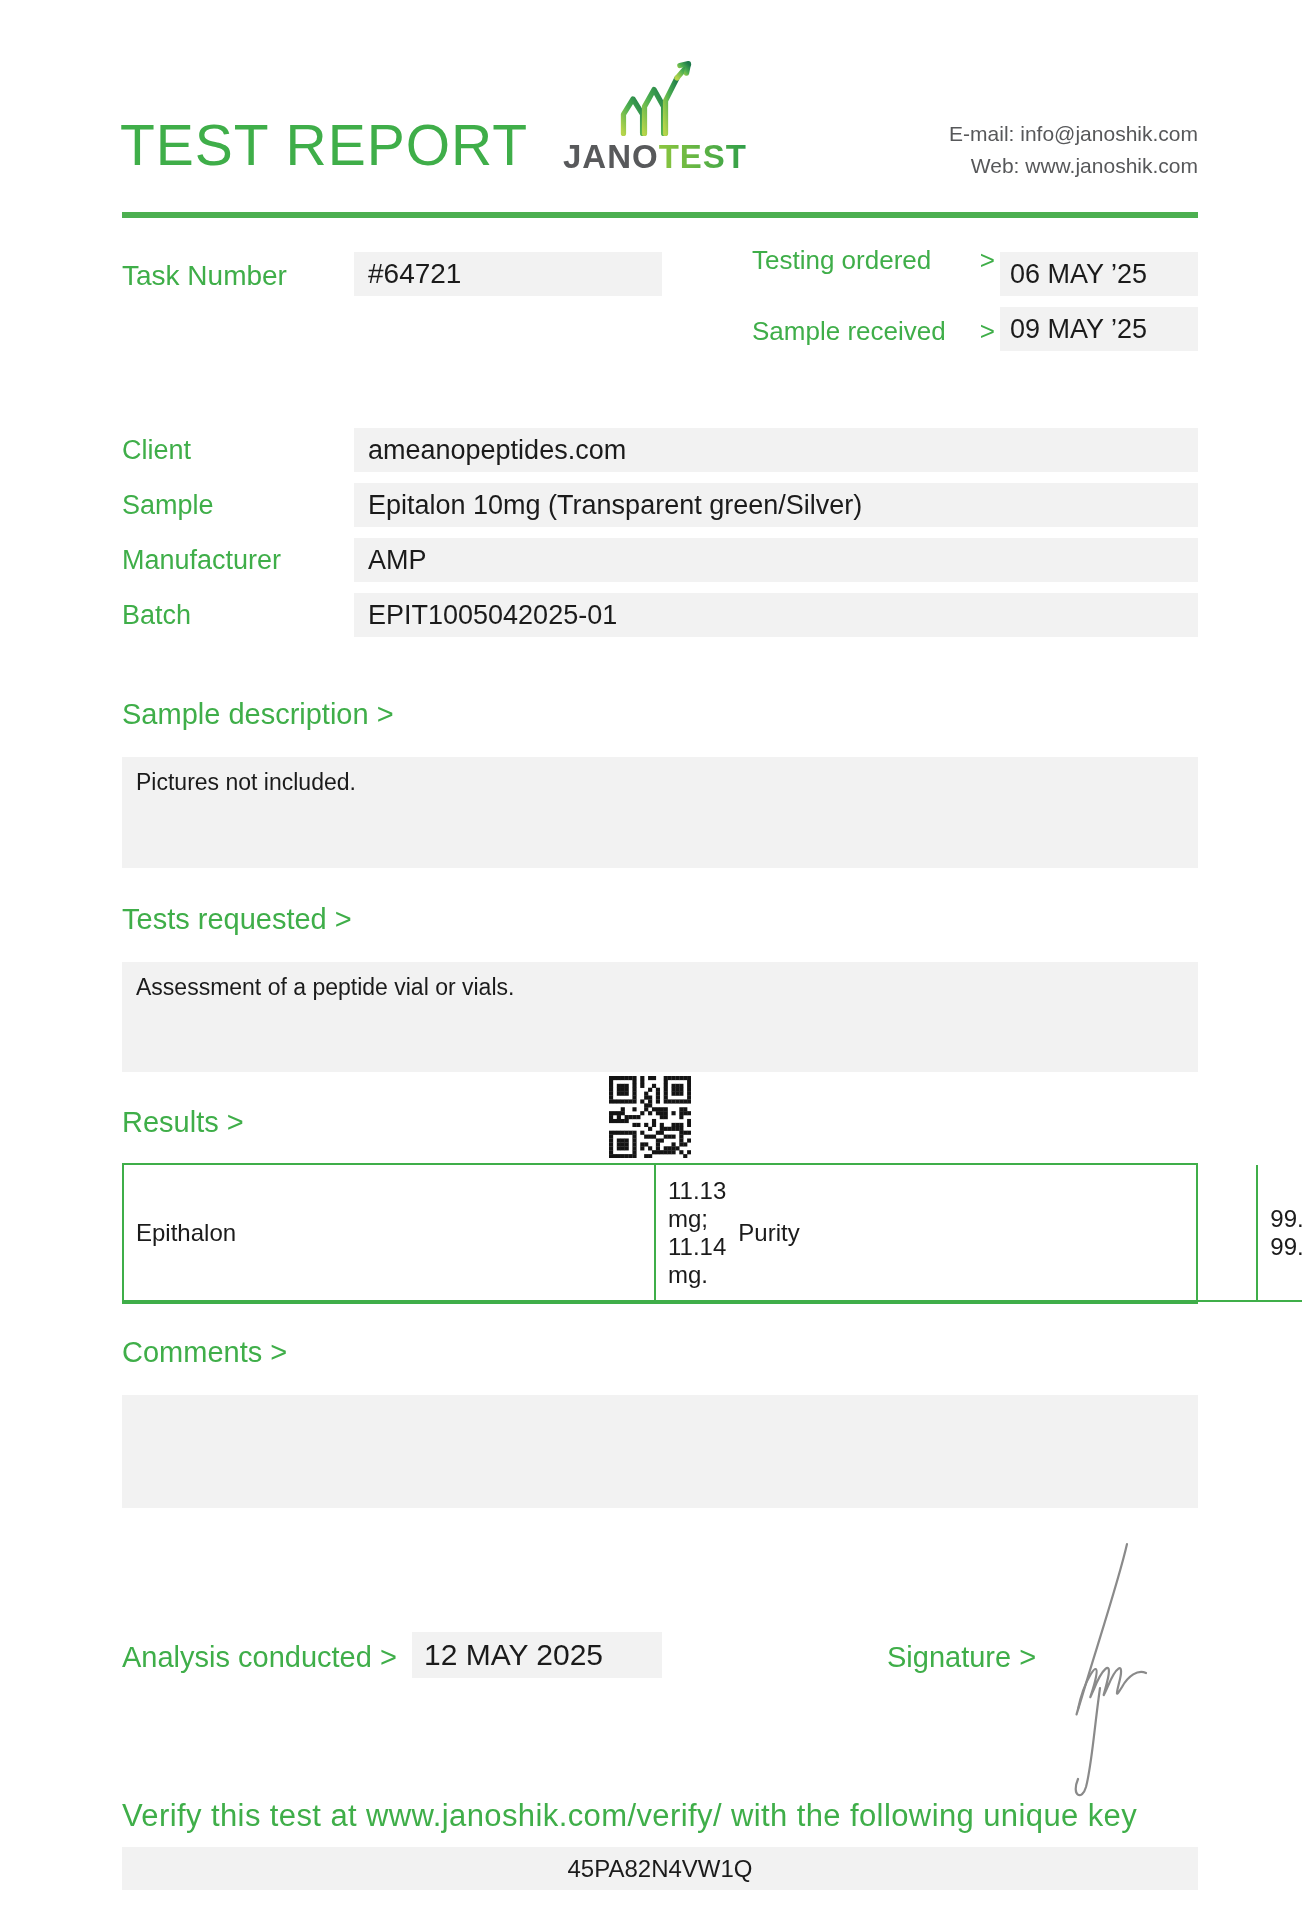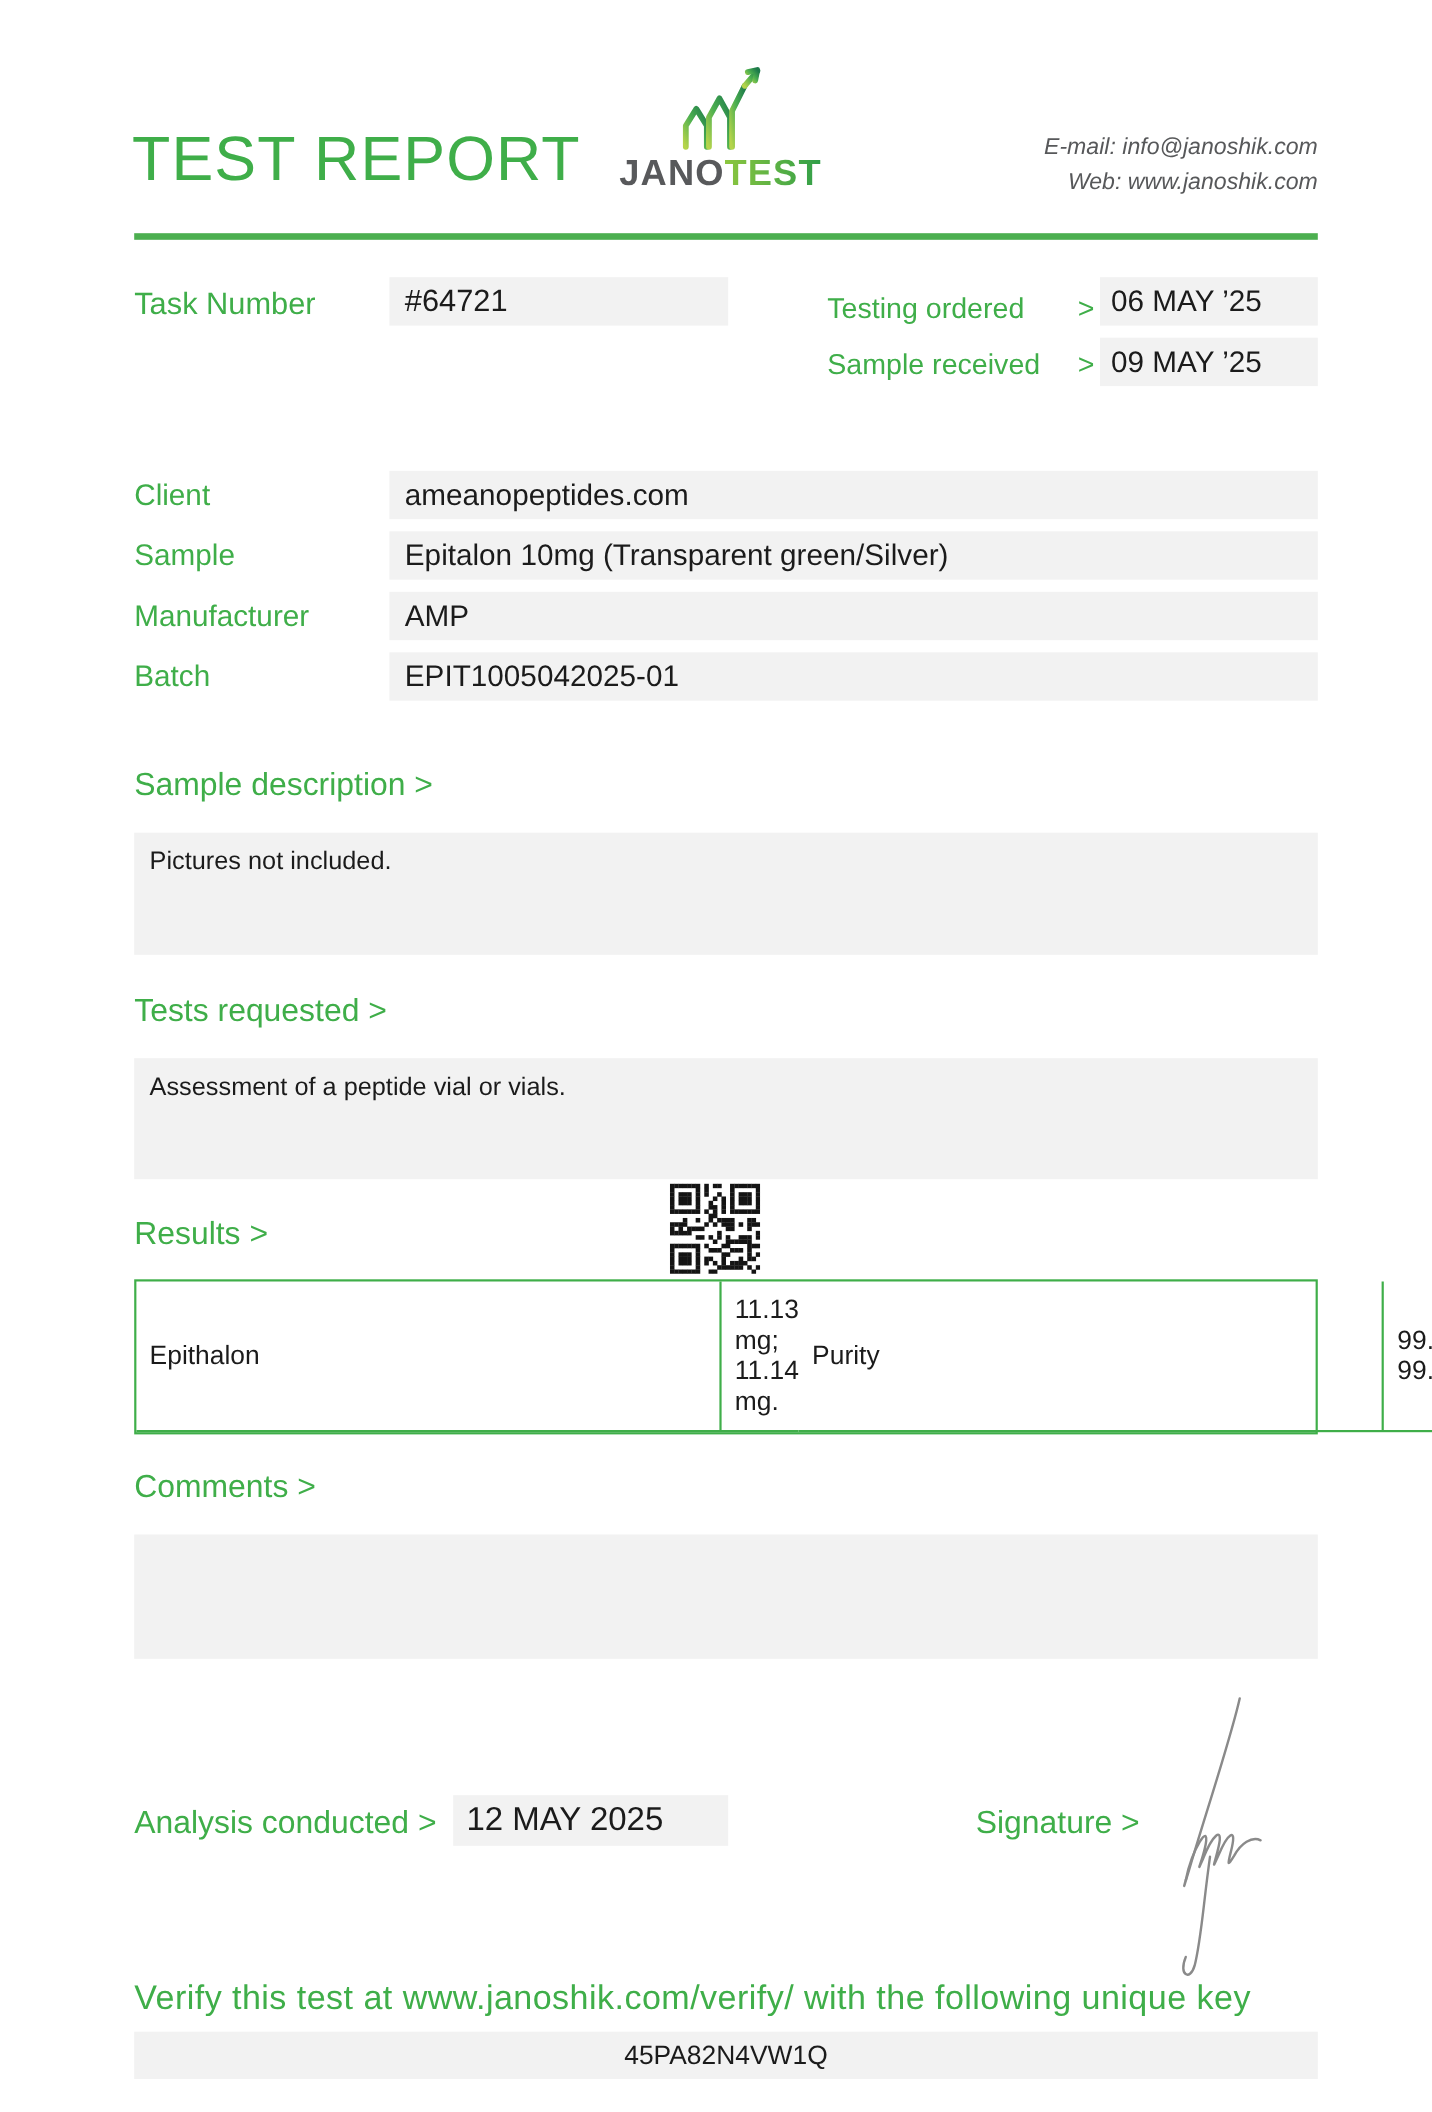--- a/index.html
+++ b/index.html
@@ -15,30 +15,30 @@
   #page{position:relative;width:1302px;height:1920px;background:#fff;overflow:hidden;}
 
   .report-title{position:absolute;left:120px;top:112px;font-size:57px;font-weight:400;letter-spacing:1px;color:var(--accent);}
 
   .logo{position:absolute;left:560px;top:60px;width:190px;text-align:center;}
   .logo-icon{display:block;margin:0 auto;}
   .logo-text{font-size:33px;font-weight:bold;letter-spacing:1px;margin-top:0px;white-space:nowrap;}
   .logo-text .dark{color:#58595b;}
   .logo-text .grad{background:linear-gradient(90deg,#8cc63f,#2f9e49);-webkit-background-clip:text;background-clip:text;color:transparent;}
 
-  .contact{position:absolute;right:104px;top:118px;text-align:right;font-size:21px;color:var(--gray);line-height:32px;font-style:italic;}
+  .contact{position:absolute;right:104px;top:118px;text-align:right;font-size:21px;color:var(--gray);line-height:32px;}
 
   .rule{position:absolute;left:122px;top:212px;width:1076px;height:6px;background:var(--rule);}
 
   .task-label{position:absolute;left:122px;top:260px;font-size:28px;color:var(--accent);}
   .task-box{position:absolute;left:354px;top:252px;width:308px;height:44px;background:var(--box);font-size:28px;line-height:44px;padding-left:14px;}
 
   .meta-label{position:absolute;display:flex;justify-content:space-between;width:243px;left:752px;font-size:26px;color:var(--accent);}
   .meta-box{position:absolute;left:1000px;width:198px;height:44px;background:var(--box);font-size:27px;line-height:44px;padding-left:10px;white-space:nowrap;}
-  .ordered-label{top:265px;}
+  .ordered-label{top:245px;}
   .ordered-box{top:252px;}
   .received-label{top:316px;}
   .received-box{top:307px;}
 
   .detail-row{position:absolute;left:122px;width:1076px;height:44px;}
   .detail-row .dl{position:absolute;left:0;top:7px;font-size:27px;color:var(--accent);}
   .detail-row .dv{position:absolute;left:232px;top:0;width:844px;height:44px;background:var(--box);font-size:27px;line-height:44px;padding-left:14px;white-space:nowrap;}
 
   .section-heading{position:absolute;left:122px;font-size:29px;color:var(--accent);}
   .section-box{position:absolute;left:122px;width:1076px;background:var(--box);font-size:23px;padding:12px 14px;}

